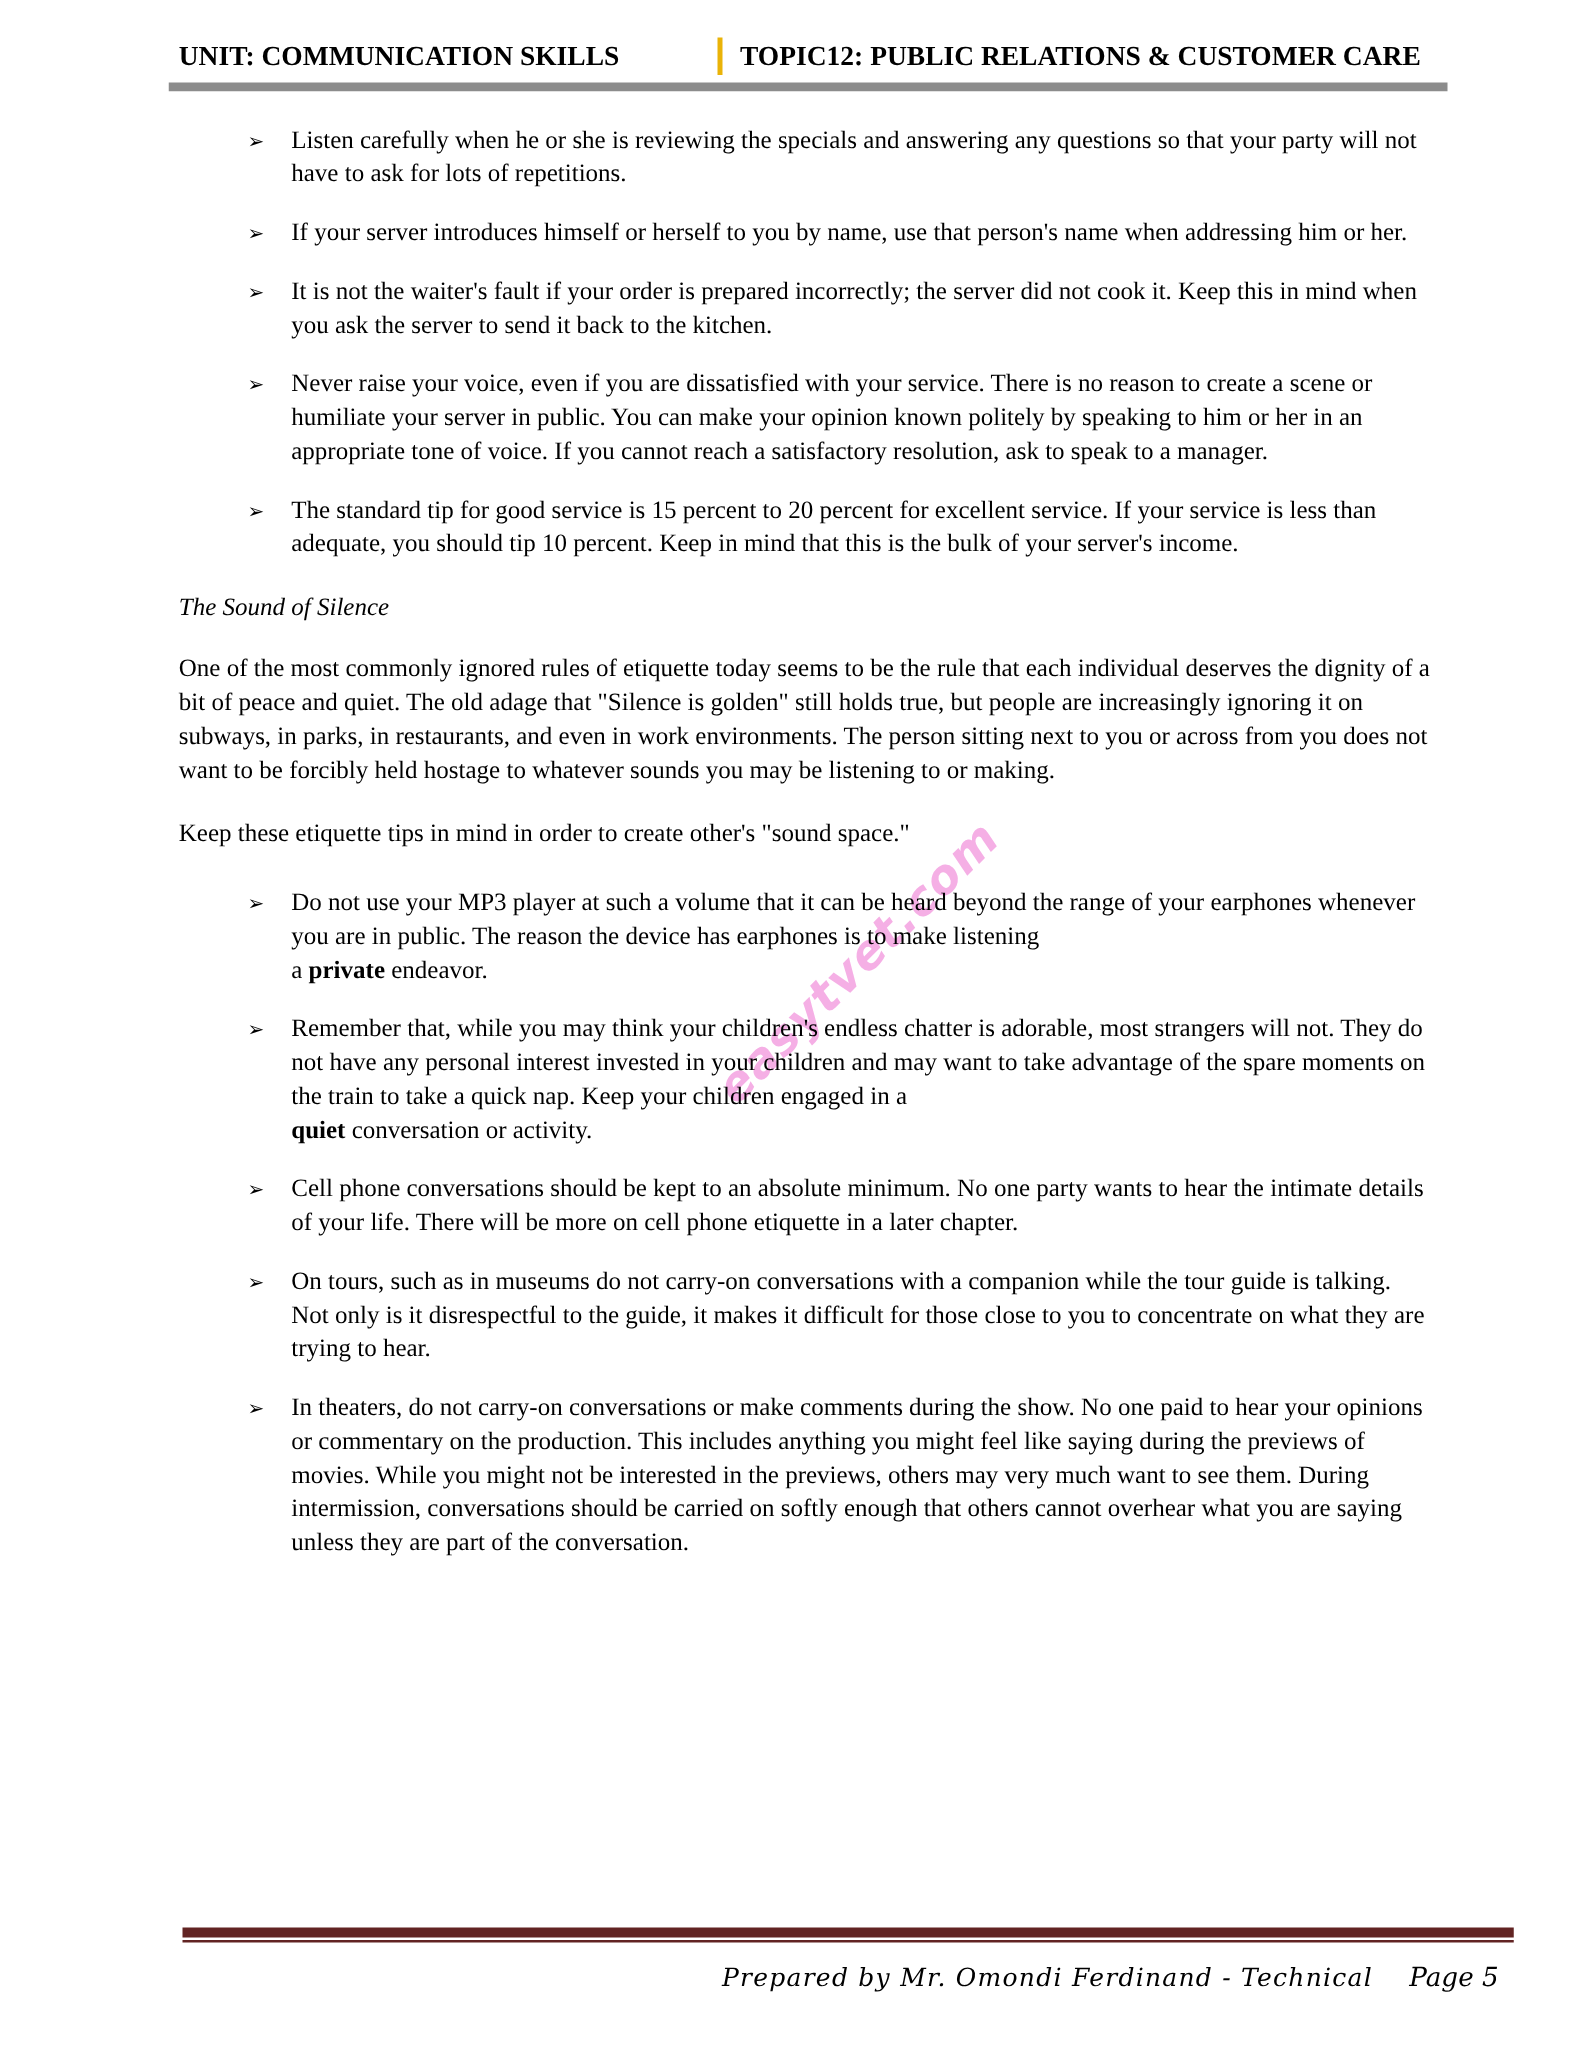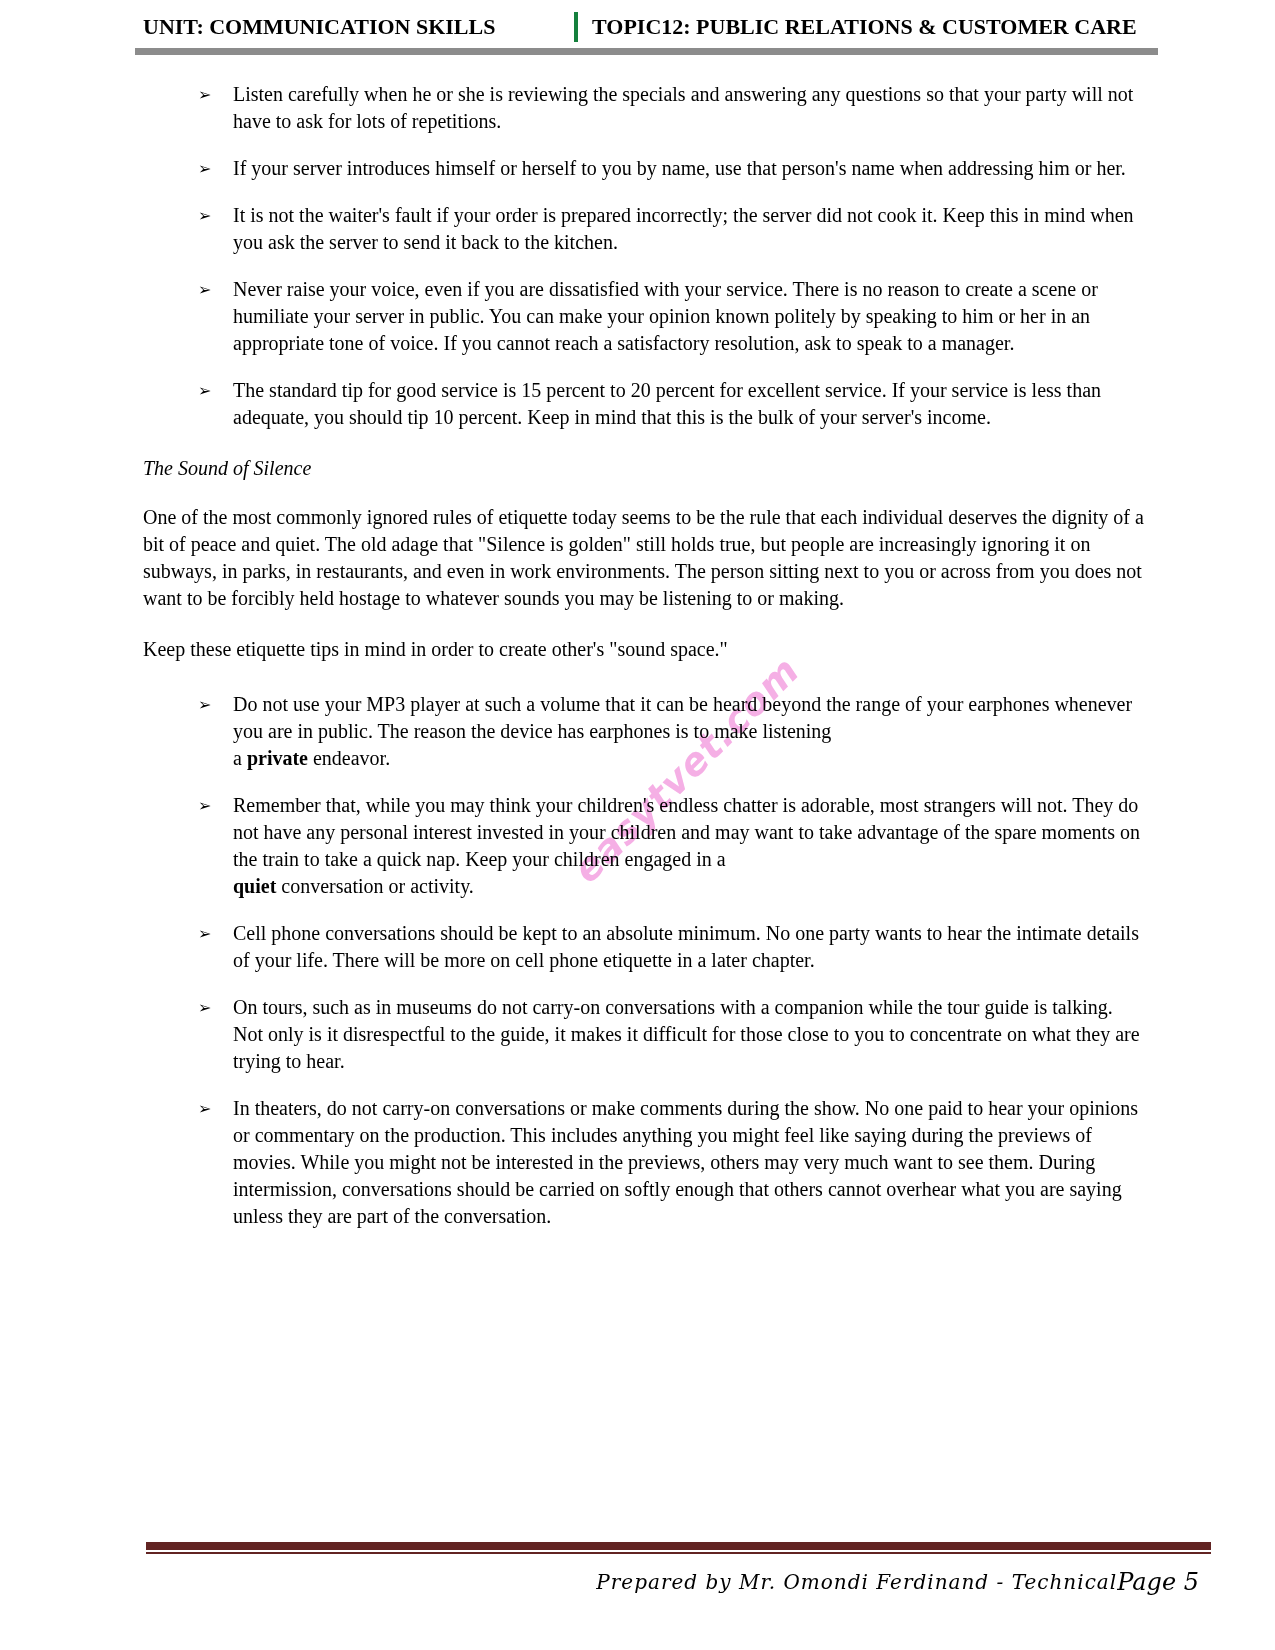--- a/index.html
+++ b/index.html
@@ -8,29 +8,29 @@
     width:1275px; height:1650px;
     margin:0 auto;
     background:#ffffff;
     font-family:"Liberation Serif", serif;
     color:#000;
     overflow:hidden;
   }
   .content { margin:0 117px 0 143px; position:relative; z-index:2; }
 
   
-  .doc-header { display:flex; padding-top:12px; }
+  .doc-header { display:flex; padding-top:30px; }
   .h-left {
     flex:none; width:431px;
     font-weight:bold; font-size:22px; line-height:30px;
     padding-right:10px; box-sizing:border-box;
   }
   .h-right {
     flex:1;
-    border-left:4px solid #15803d;
+    border-left:4px solid #eab308;
     padding-left:14px;
     font-weight:bold; font-size:22px; line-height:30px;
   }
   .header-rule {
     height:7px; background:#8c8c8c;
     margin-left:-8px; margin-top:6px;
   }
 
   
   ul.arrow-list { list-style:none; margin:26px 0 0 0; padding:0; }
@@ -71,21 +71,21 @@
   
   .doc-footer { position:absolute; left:146px; right:64px; top:1542px; z-index:2; }
   .footer-rule-thick { height:8px; }
   .footer-rule-thin { height:2px; margin-top:2px; }
   .footer-row {
     display:flex; justify-content:flex-end; align-items:flex-end;
     margin-top:12px;
     font-family:"DejaVu Serif", serif; font-style:italic;
   }
   .footer-left { font-size:20px; line-height:33px; letter-spacing:1px; padding-left:3px; }
-  .footer-page { font-size:24px; line-height:33px; padding-right:12px; }
+  .footer-page { font-size:21px; line-height:33px; padding-right:12px;margin-left:29px; }
 </style>
 </head>
 <body>
 
 <div class="page">
 
   <div class="watermark" style="color: rgb(240, 127, 214);">easytvet.com</div>
 
   <div class="content">
 

